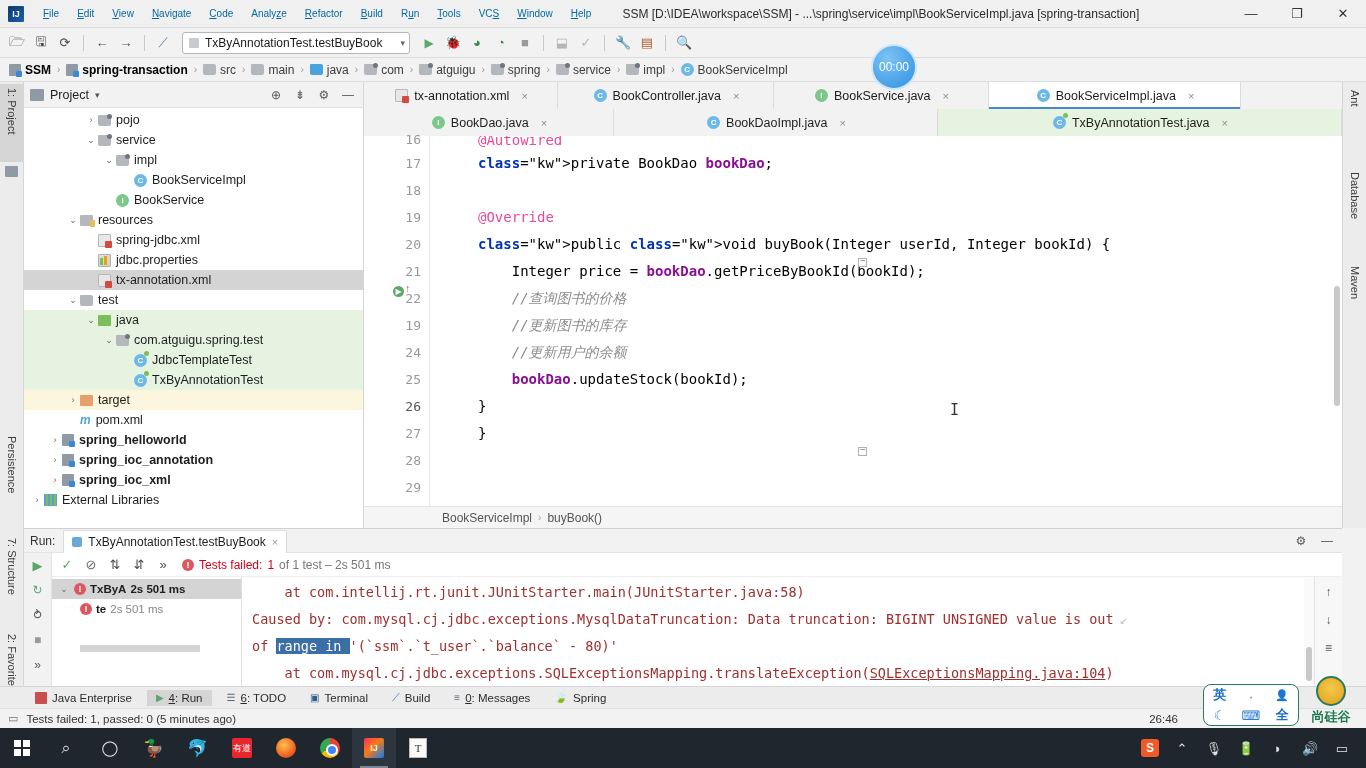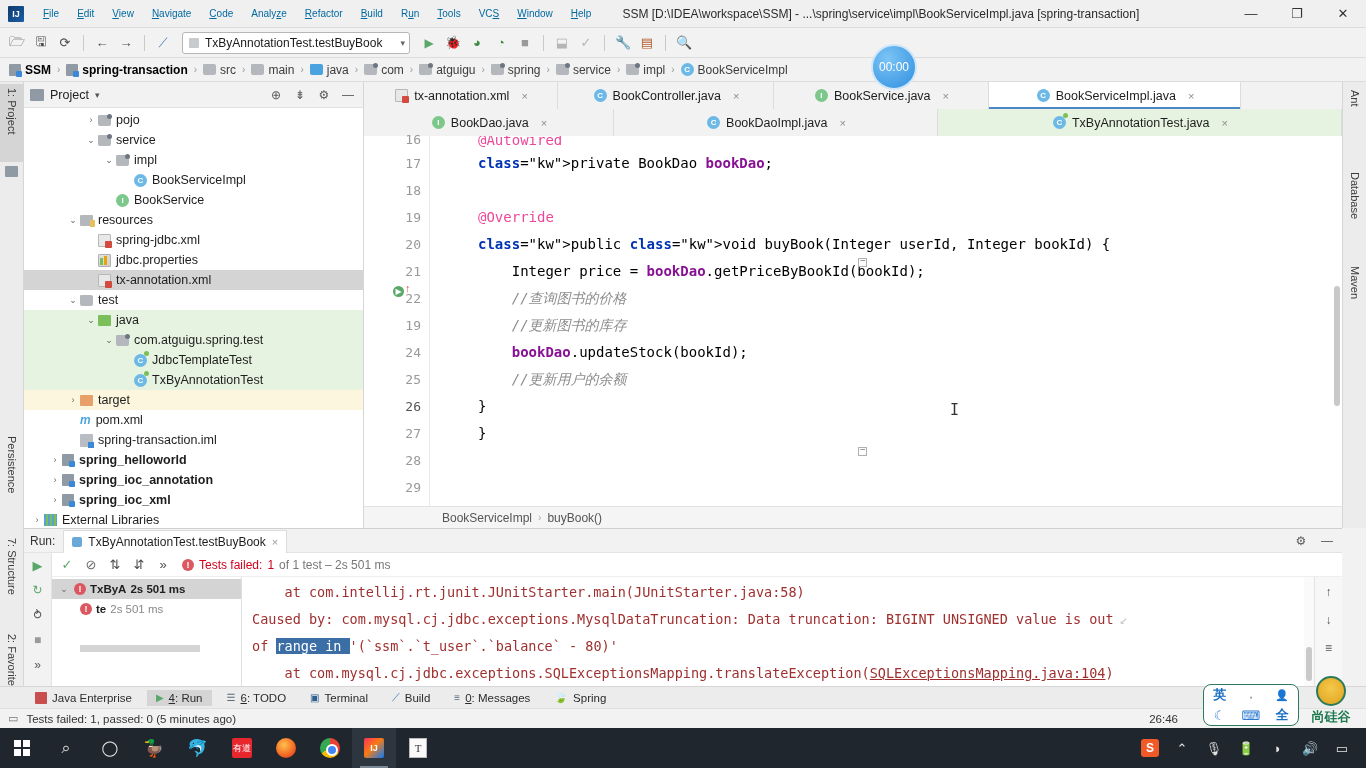--- a/index.html
+++ b/index.html
@@ -667,28 +667,20 @@
           <span class="tlabel">target</span>
         </div>
         <div class="trow">
           <span style="width:42px"></span>
           <span class="arrow"></span>
           <span class="tic">
             <span class="ic-m">m</span>
           </span>
           <span class="tlabel">pom.xml</span>
         </div>
-        <div class="trow">
-          <span style="width:42px"></span>
-          <span class="arrow"></span>
-          <span class="tic">
-            <span class="ic-iml"></span>
-          </span>
-          <span class="tlabel">spring-transaction.iml</span>
-        </div>
         <div class="trow boldtxt">
           <span style="width:24px"></span>
           <span class="arrow">›</span>
           <span class="tic">
             <span class="ic-mod"></span>
           </span>
           <span class="tlabel">spring_helloworld</span>
         </div>
         <div class="trow boldtxt">
           <span style="width:24px"></span>
@@ -784,22 +776,22 @@
         <div class="foldbox" style="top:311px;"></div>
         <div class="mouse-ibeam" style="left:520px;top:265px;">I</div>
       <div class="cline" style="height: 14px; line-height: 8px; overflow: hidden;"><span class="ann">@Autowired</span></div>
           <div class="cline"><span <span="" class="kw">class</span>="kw"&gt;private BookDao <span class="fld">bookDao</span>;</div>
           <div class="cline"></div>
           <div class="cline"><span class="ann">@Override</span></div>
           <div class="cline"><span <span="" class="kw">class</span>="kw"&gt;public <span <span="" class="kw">class</span>="kw"&gt;void buyBook(Integer userId, Integer bookId) {</div>
           <div class="cline">    Integer price = <span class="fld">bookDao</span>.getPriceByBookId(bookId);</div>
           <div class="cline"><span class="cmt">    //查询图书的价格</span></div>
           <div class="cline"><span class="cmt">    //更新图书的库存</span></div>
+          <div class="cline"><span class="cmt">    //更新用户的余额</span></div>
           <div class="cline">    <span class="fld">bookDao</span>.updateStock(bookId);</div>
-          <div class="cline"><span class="cmt">    //更新用户的余额</span></div>
           <div class="cline">}</div>
           <div class="cline">}</div>
           <div class="cline"></div>
         </div>
     </div>
     <div class="ed-scroll-v">
       <div class="ed-scroll-thumb"></div>
     </div>
 
     <div class="ed-breadcrumb">

